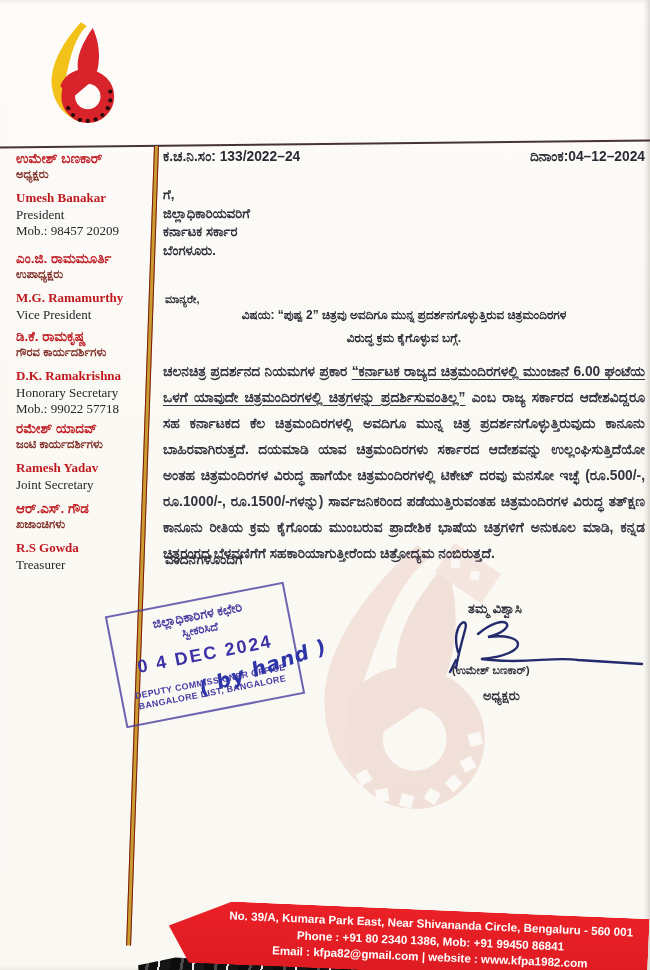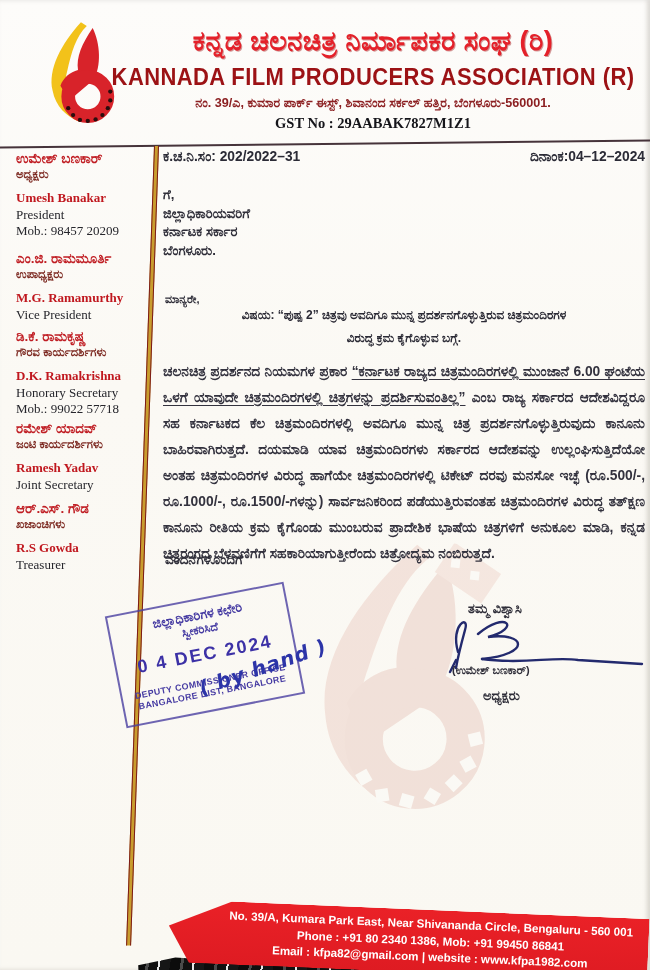--- a/index.html
+++ b/index.html
@@ -91,26 +91,20 @@
         <circle cx="75.5" cy="90" r="2.2"></circle>
           <circle cx="78" cy="82" r="2.2"></circle>
           <circle cx="78" cy="73" r="2.2"></circle>
         <circle cx="47" cy="102" r="2.2"></circle>
           <circle cx="40" cy="97" r="2.2"></circle>
           <circle cx="35" cy="90" r="2.2"></circle>
       </g>
     </svg>
   </div>
 
-  <div class="hdr">
-    <div class="hdr-kn">ಕನ್ನಡ ಚಲನಚಿತ್ರ ನಿರ್ಮಾಪಕರ ಸಂಘ (ರಿ)</div>
-    <div class="hdr-en">KANNADA FILM PRODUCERS ASSOCIATION (R)</div>
-    <div class="hdr-addr">ನಂ. 39/ಎ, ಕುಮಾರ ಪಾರ್ಕ್ ಈಸ್ಟ್, ಶಿವಾನಂದ ಸರ್ಕಲ್ ಹತ್ತಿರ, ಬೆಂಗಳೂರು-560001.</div>
-    <div class="hdr-gst">GST No : 29AABAK7827M1Z1</div>
-  </div>
   <div class="hdr-rule"></div>
   <div class="v-rule"></div>
 
   <div class="watermark">
     <svg width="235" height="280" viewBox="0 0 90 110" xmlns="http://www.w3.org/2000/svg">
       <path d="M48 2 C28 24 14 50 19 72 C22 88 33 99 47 104 C35 89 29 70 34 52 C38 34 43 16 54 6 Z" fill="#e3b3a6"></path>
       <path d="M60 8 C49 24 43 38 45 51 C37 53 30 59 27 67 L36 82 L61 61 C69 47 68 24 60 8 Z" fill="#ddab9e"></path>
       <circle cx="55" cy="78" r="20" fill="none" stroke="#ddab9e" stroke-width="15"></circle>
       <rect x="58" y="4" width="22" height="14" transform="rotate(28 69 11)" fill="#e8c0b4"></rect>
       <g fill="#fdfcfa">
@@ -157,21 +151,21 @@
     <div class="officer" style="top:500px">
       <div class="o-name-kn">ಆರ್.ಎಸ್. ಗೌಡ</div>
       <div class="o-role-kn">ಖಜಾಂಚಿಗಳು</div>
       <div class="o-name-en">R.S Gowda</div>
       <div class="o-role-en">Treasurer</div>
     </div>
   </aside>
 
   <div class="main">
     <div class="refrow">
-      <span>ಕ.ಚ.ನಿ.ಸಂ:  202/2022–31</span>
+      <span>ಕ.ಚ.ನಿ.ಸಂ:  133/2022–24</span>
       <span>ದಿನಾಂಕ:04–12–2024</span>
     </div>
     <div class="to-block">
       <div>ಗೆ,</div>
       <div>ಜಿಲ್ಲಾಧಿಕಾರಿಯವರಿಗೆ</div>
       <div>ಕರ್ನಾಟಕ ಸರ್ಕಾರ</div>
       <div>ಬೆಂಗಳೂರು.</div>
     </div>
     <div class="salutation">ಮಾನ್ಯರೇ,</div>
     <div class="subject">

